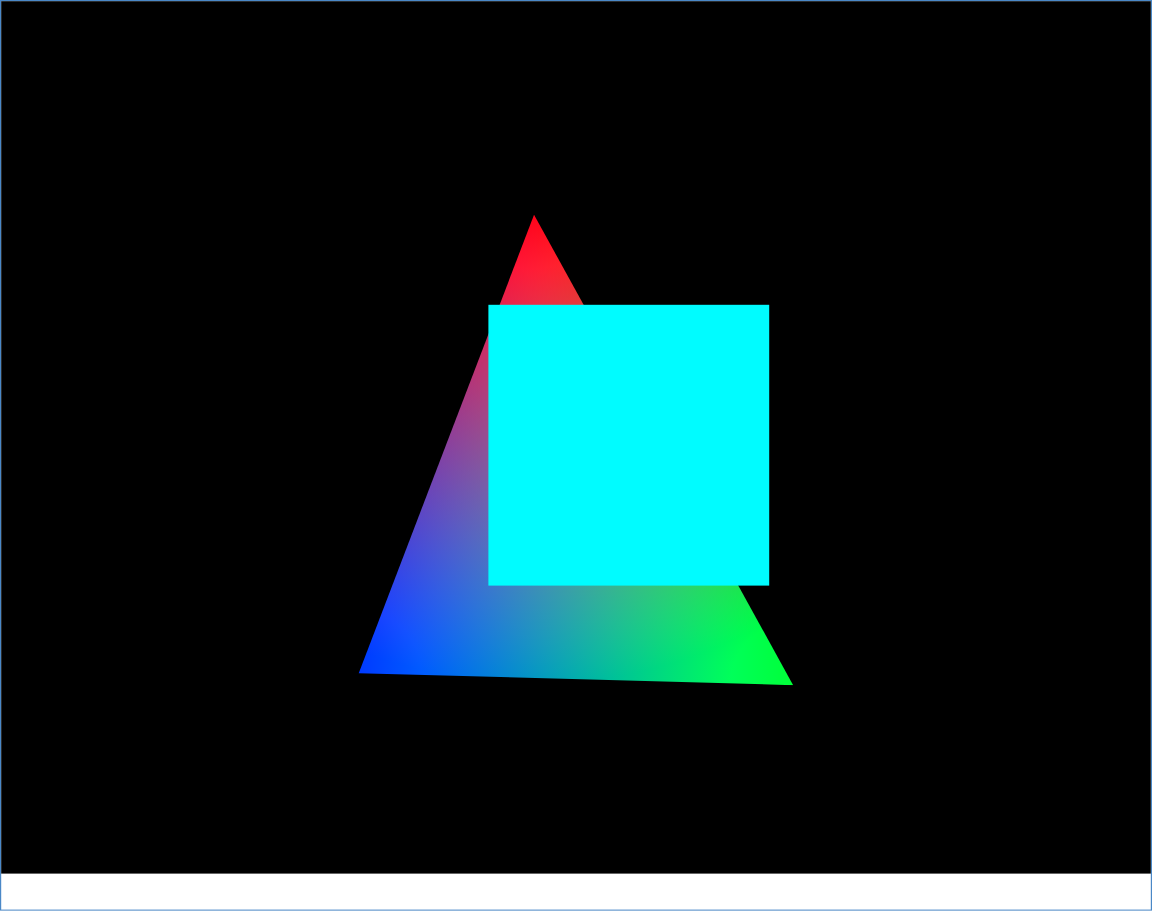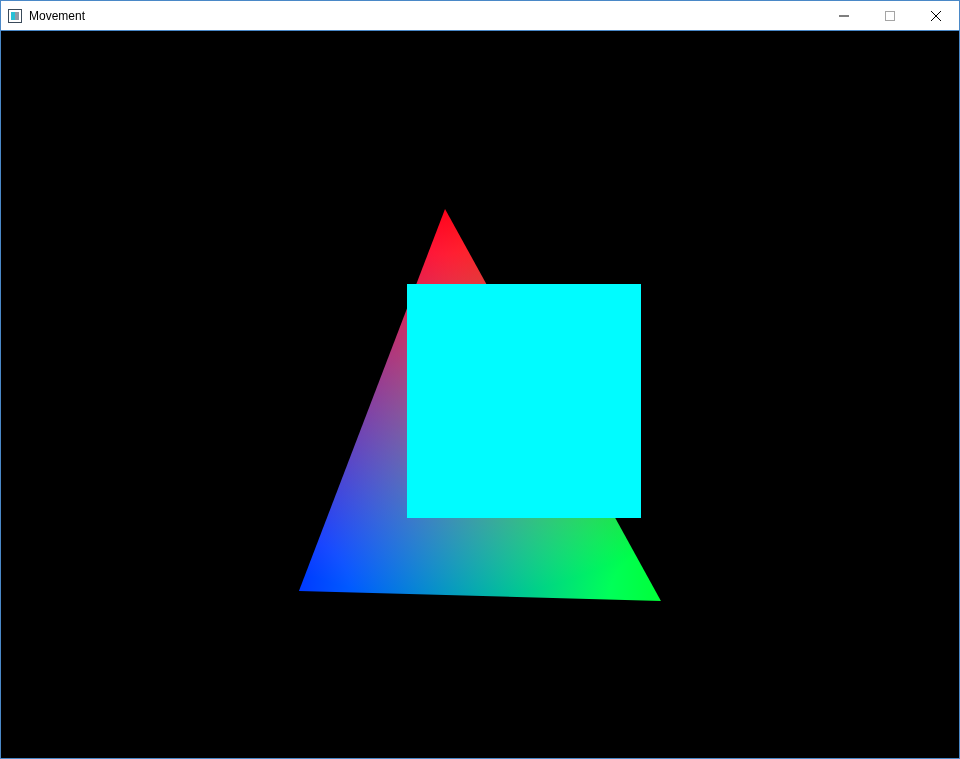--- a/index.html
+++ b/index.html
@@ -47,48 +47,20 @@
       position: absolute;
       left: 406px; top: 253px;
       width: 234px; height: 234px;
       background: #00fcff;
     }
   </style>
 </head>
 <body>
 
 <div class="window">
-  <div class="titlebar">
-    <span class="titlebar-icon">
-      <svg width="16" height="16" viewBox="0 0 16 16">
-        <rect x="1.5" y="1.5" width="13" height="13" fill="#ffffff" stroke="#3a4a5a" stroke-width="1"></rect>
-        <rect x="4" y="4" width="4" height="8" fill="#27c0d6"></rect>
-        <rect x="8" y="4" width="4" height="8" fill="#8e9aa6"></rect>
-      </svg>
-    </span>
-    <span class="titlebar-title">Movement</span>
-    <div class="titlebar-controls">
-      <div class="tb-btn" title="Minimize">
-        <svg width="10" height="10" viewBox="0 0 10 10">
-          <rect x="0" y="4.5" width="10" height="1" fill="#000"></rect>
-        </svg>
-      </div>
-      <div class="tb-btn disabled" title="Maximize">
-        <svg width="10" height="10" viewBox="0 0 10 10">
-          <rect x="0.5" y="0.5" width="9" height="9" fill="none" stroke="#000" stroke-width="1"></rect>
-        </svg>
-      </div>
-      <div class="tb-btn" title="Close">
-        <svg width="10" height="10" viewBox="0 0 10 10">
-          <line x1="0" y1="0" x2="10" y2="10" stroke="#000" stroke-width="1"></line>
-          <line x1="10" y1="0" x2="0" y2="10" stroke="#000" stroke-width="1"></line>
-        </svg>
-      </div>
-    </div>
-  </div>
 
   <div class="client-area">
     <div class="scene">
       <div class="triangle-container">
         <div class="tri-layer tri-red"></div>
         <div class="tri-layer tri-green"></div>
         <div class="tri-layer tri-blue"></div>
       </div>
       <div class="cyan-square"></div>
     </div>

